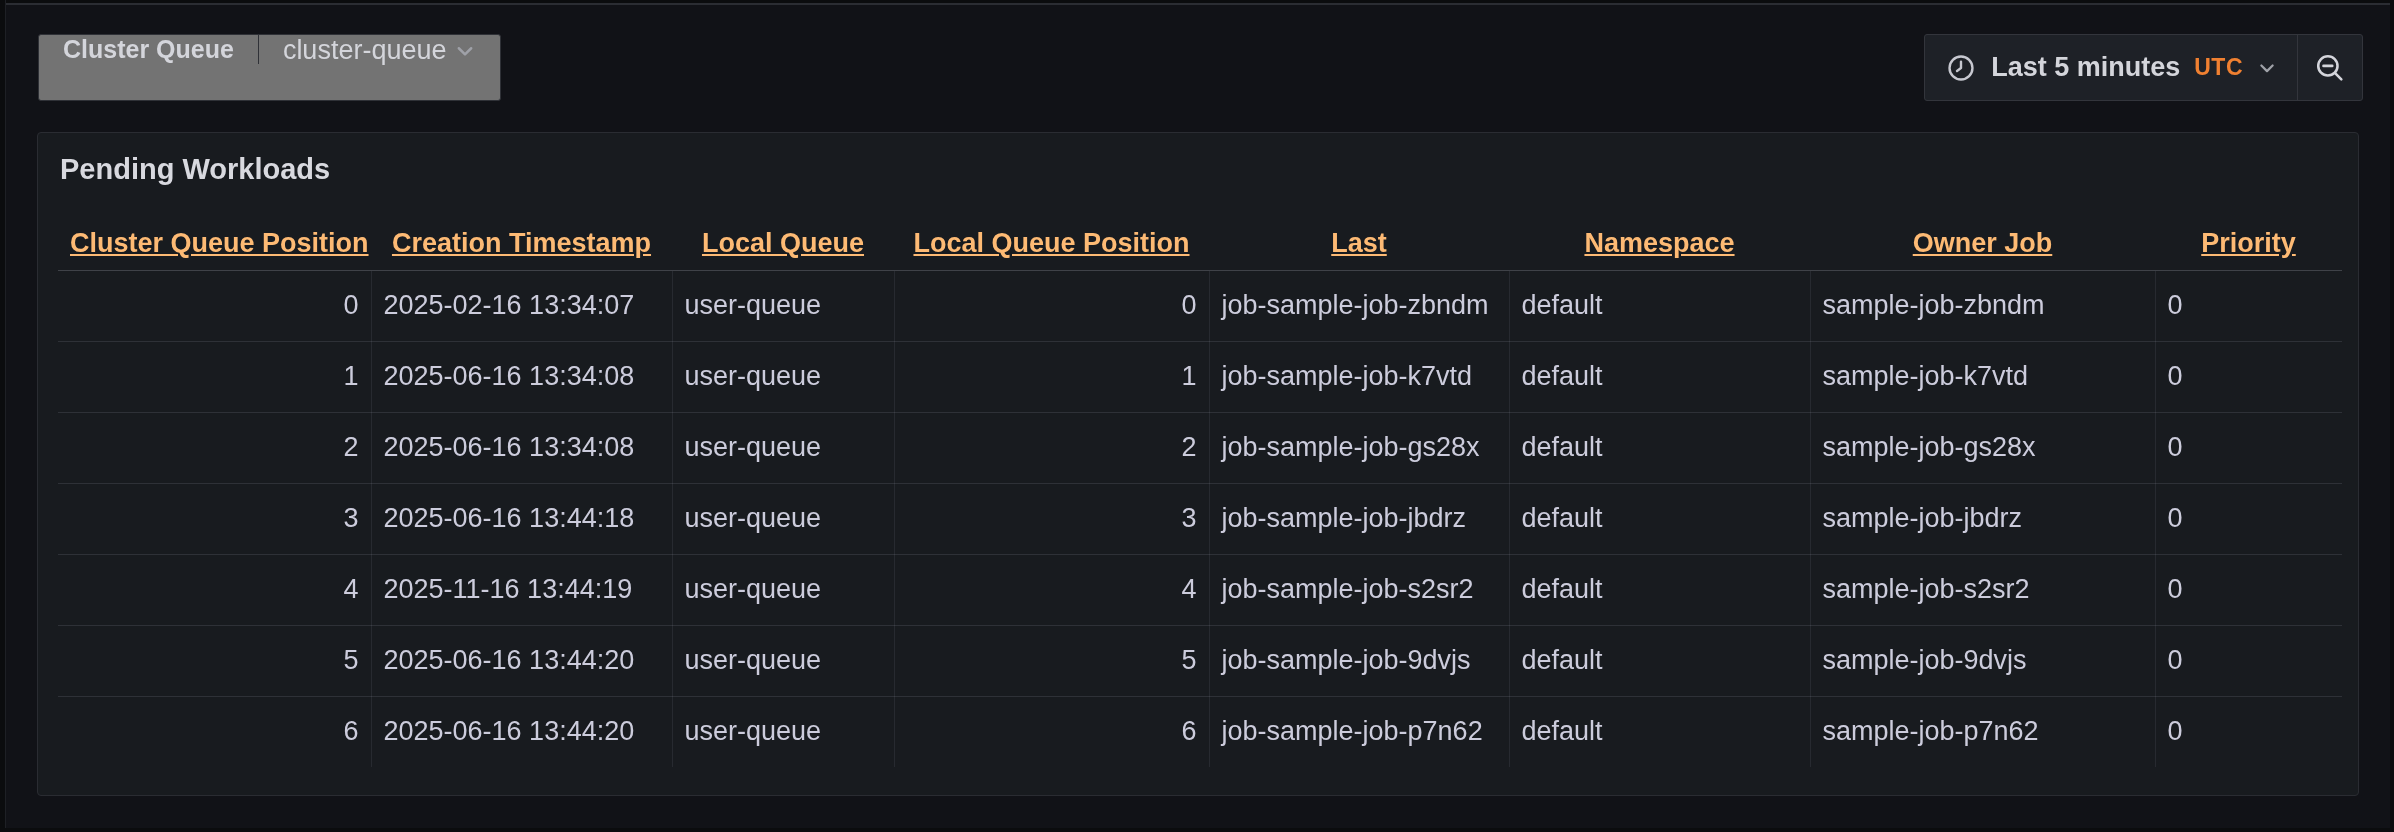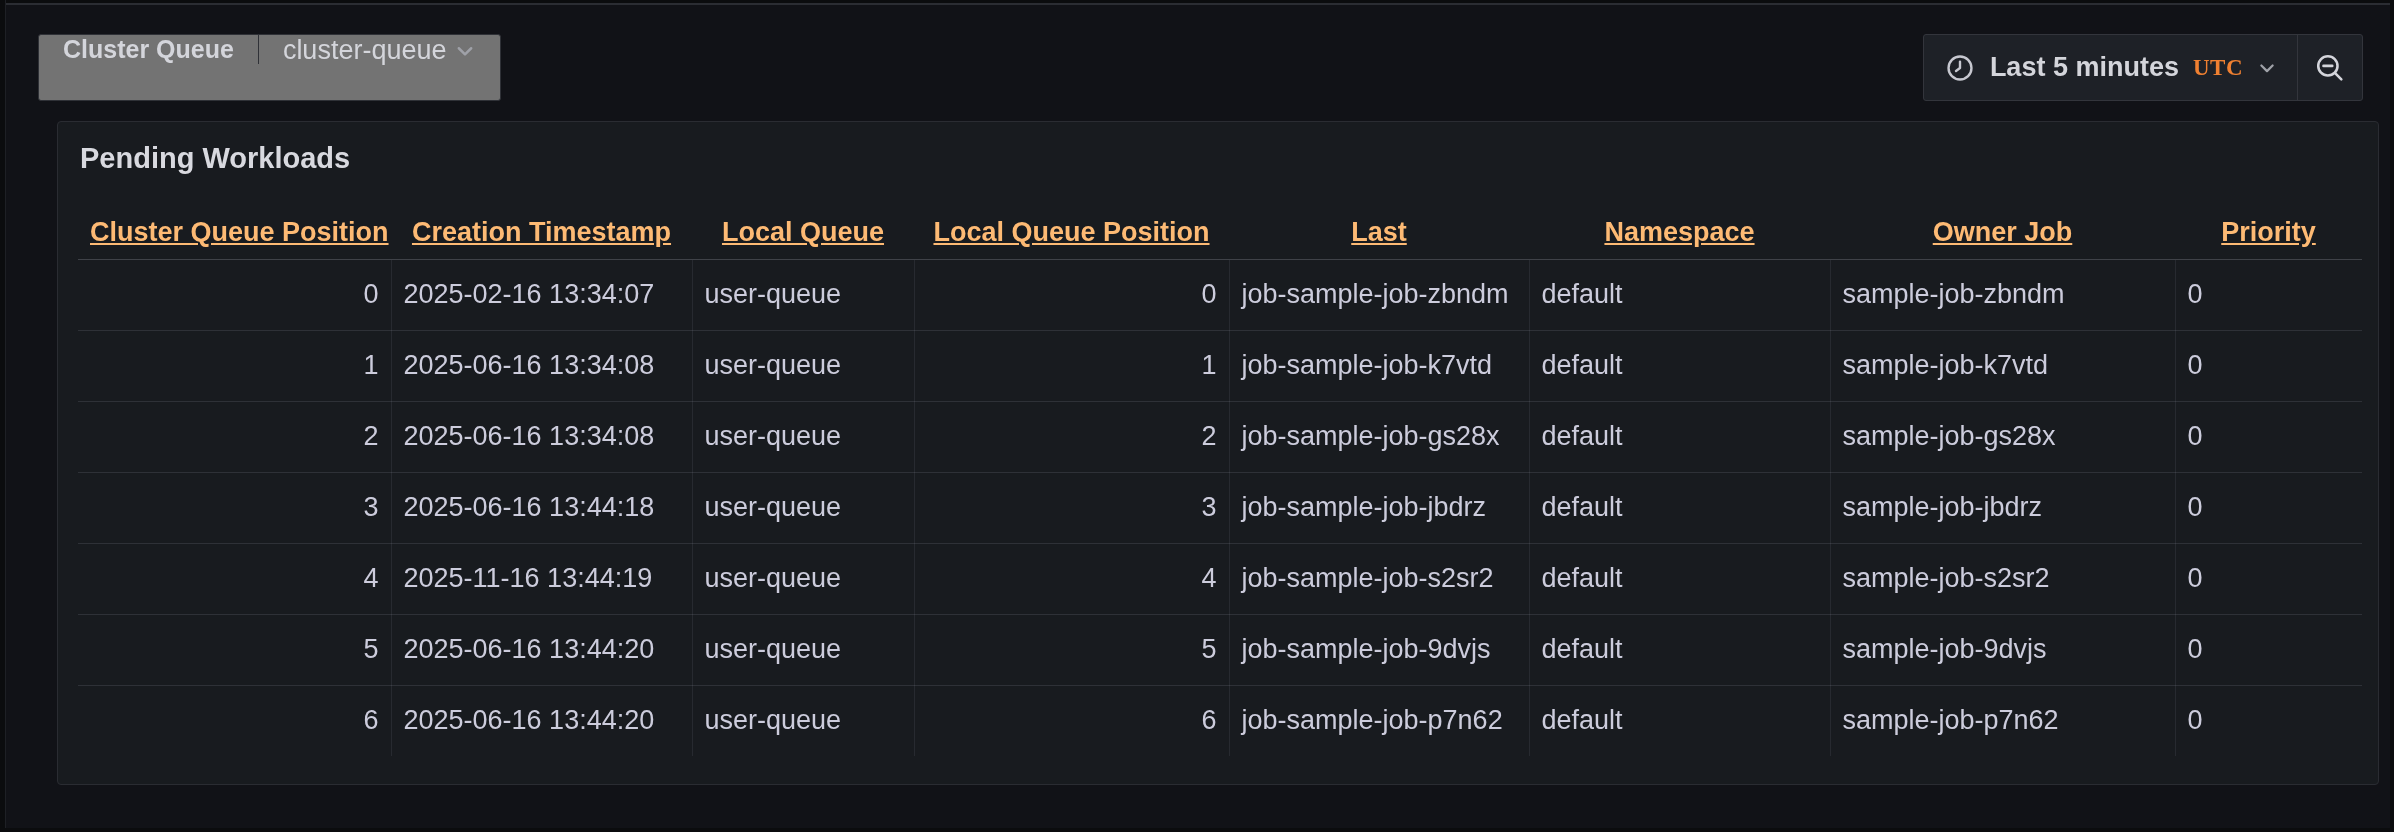--- a/index.html
+++ b/index.html
@@ -33,30 +33,30 @@
   .toolbar-right{position:absolute;top:34px;right:31px;height:67px;display:flex;gap:16px;}
   .btn-group{
     display:flex;align-items:stretch;height:100%;box-sizing:border-box;
     background:#1e2127;border:1px solid #33353c;border-radius:3px;overflow:hidden;
   }
   .btn-group button{
     background:transparent;border:none;color:#d4d5db;display:flex;align-items:center;
     font-family:inherit;cursor:pointer;padding:0;
   }
   .time-btn{gap:14px;padding:0 20px !important;font-size:27px;font-weight:600;}
-  .utc-label{color:#f08031;font-size:23px;font-weight:700;letter-spacing:.5px;font-family:Liberation Serif, serif;}
+  .utc-label{color:#f08031;font-size:23px;font-weight:700;letter-spacing:.5px;}
   .seg-divider{width:1px;background:#33353c;}
   .icon-btn{width:64px;justify-content:center;color:#c7c8d0;}
   .refresh-btn{gap:16px;padding:0 24px !important;font-size:27px;font-weight:600;}
   .ic{display:block;}
 
   
   .panel{
-    position:absolute;left:37px;top:121px;width:2322px;height:664px;box-sizing:border-box;
-    background:#181b1f;border:1px solid #2a2c32;border-radius:4px;margin-left:20px;
+    position:absolute;left:37px;top:132px;width:2322px;height:664px;box-sizing:border-box;
+    background:#181b1f;border:1px solid #2a2c32;border-radius:4px;
   }
   .panel-title{
     margin:0;padding:18px 0 0 22px;font-size:29px;font-weight:600;color:#d8d9df;line-height:36px;
   }
   .table-wrap{position:absolute;left:20px;top:84px;}
   table{border-collapse:collapse;table-layout:fixed;width:2284px;}
   th{
     text-align:center;font-size:27px;font-weight:700;color:#fdba74;height:53px;
     padding:0 12px;white-space:nowrap;overflow:hidden;box-sizing:border-box;
     border-bottom:1px solid rgba(204,204,220,0.22);cursor:pointer;text-decoration:underline;

